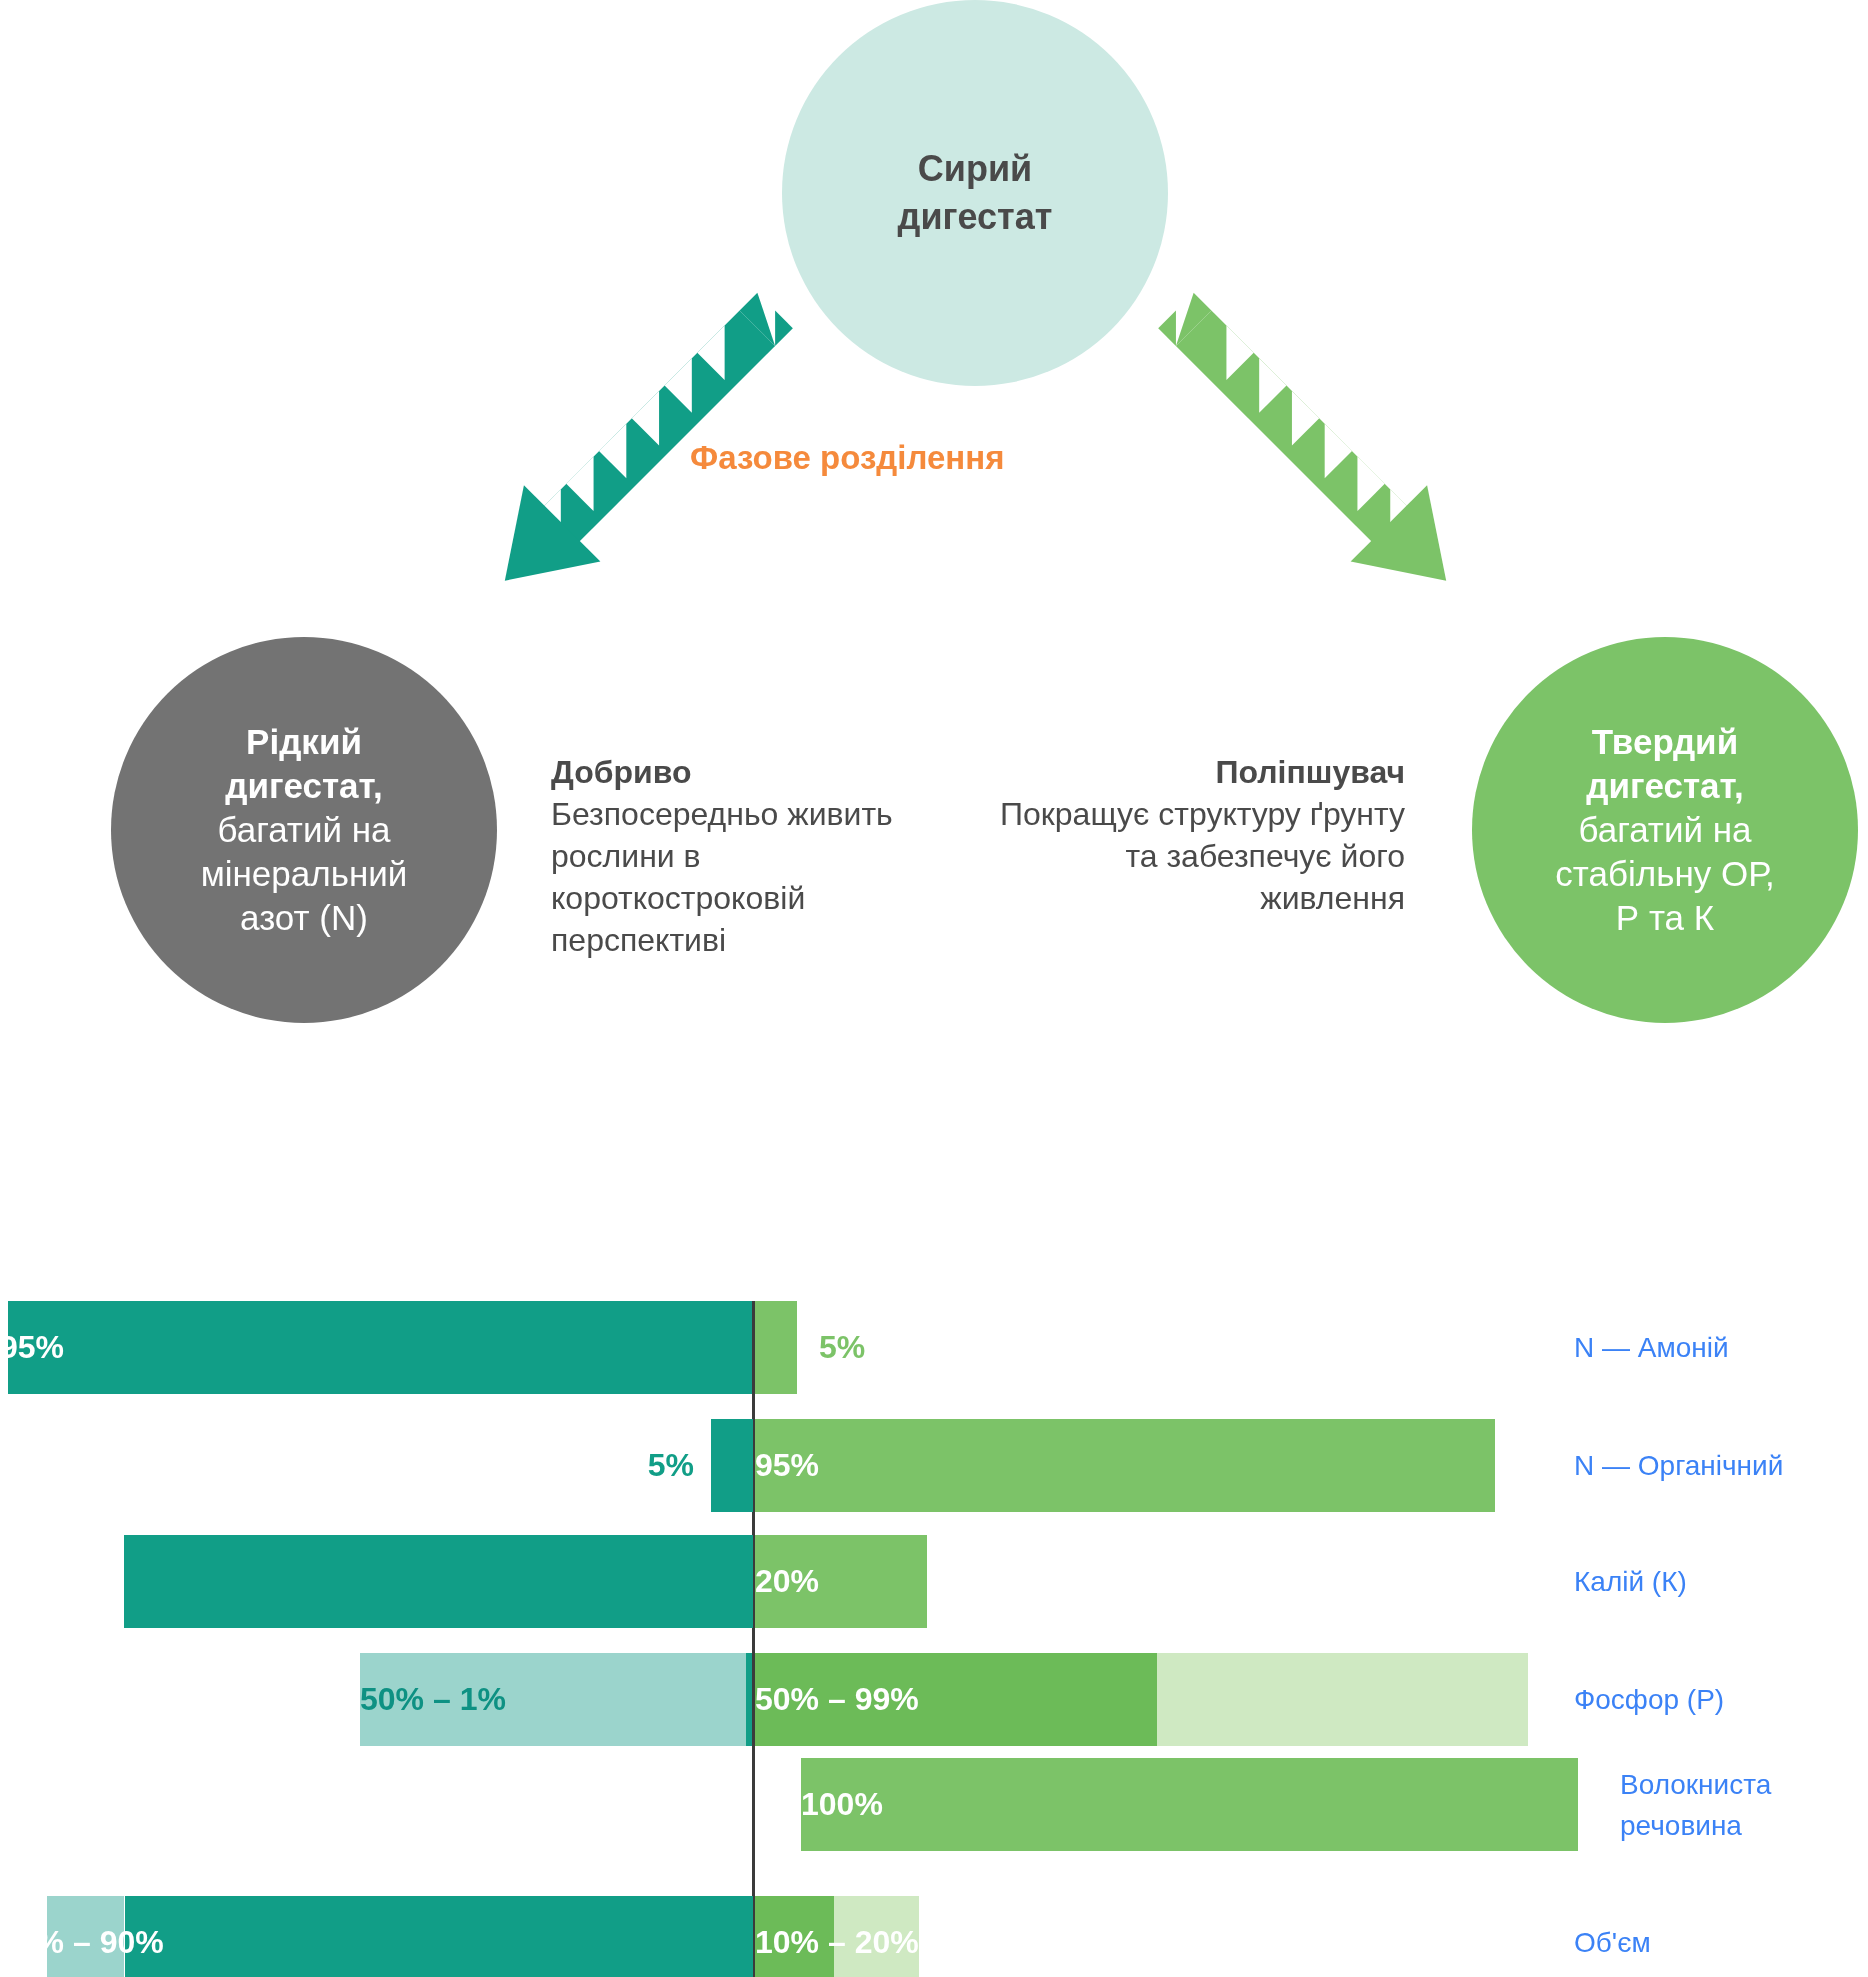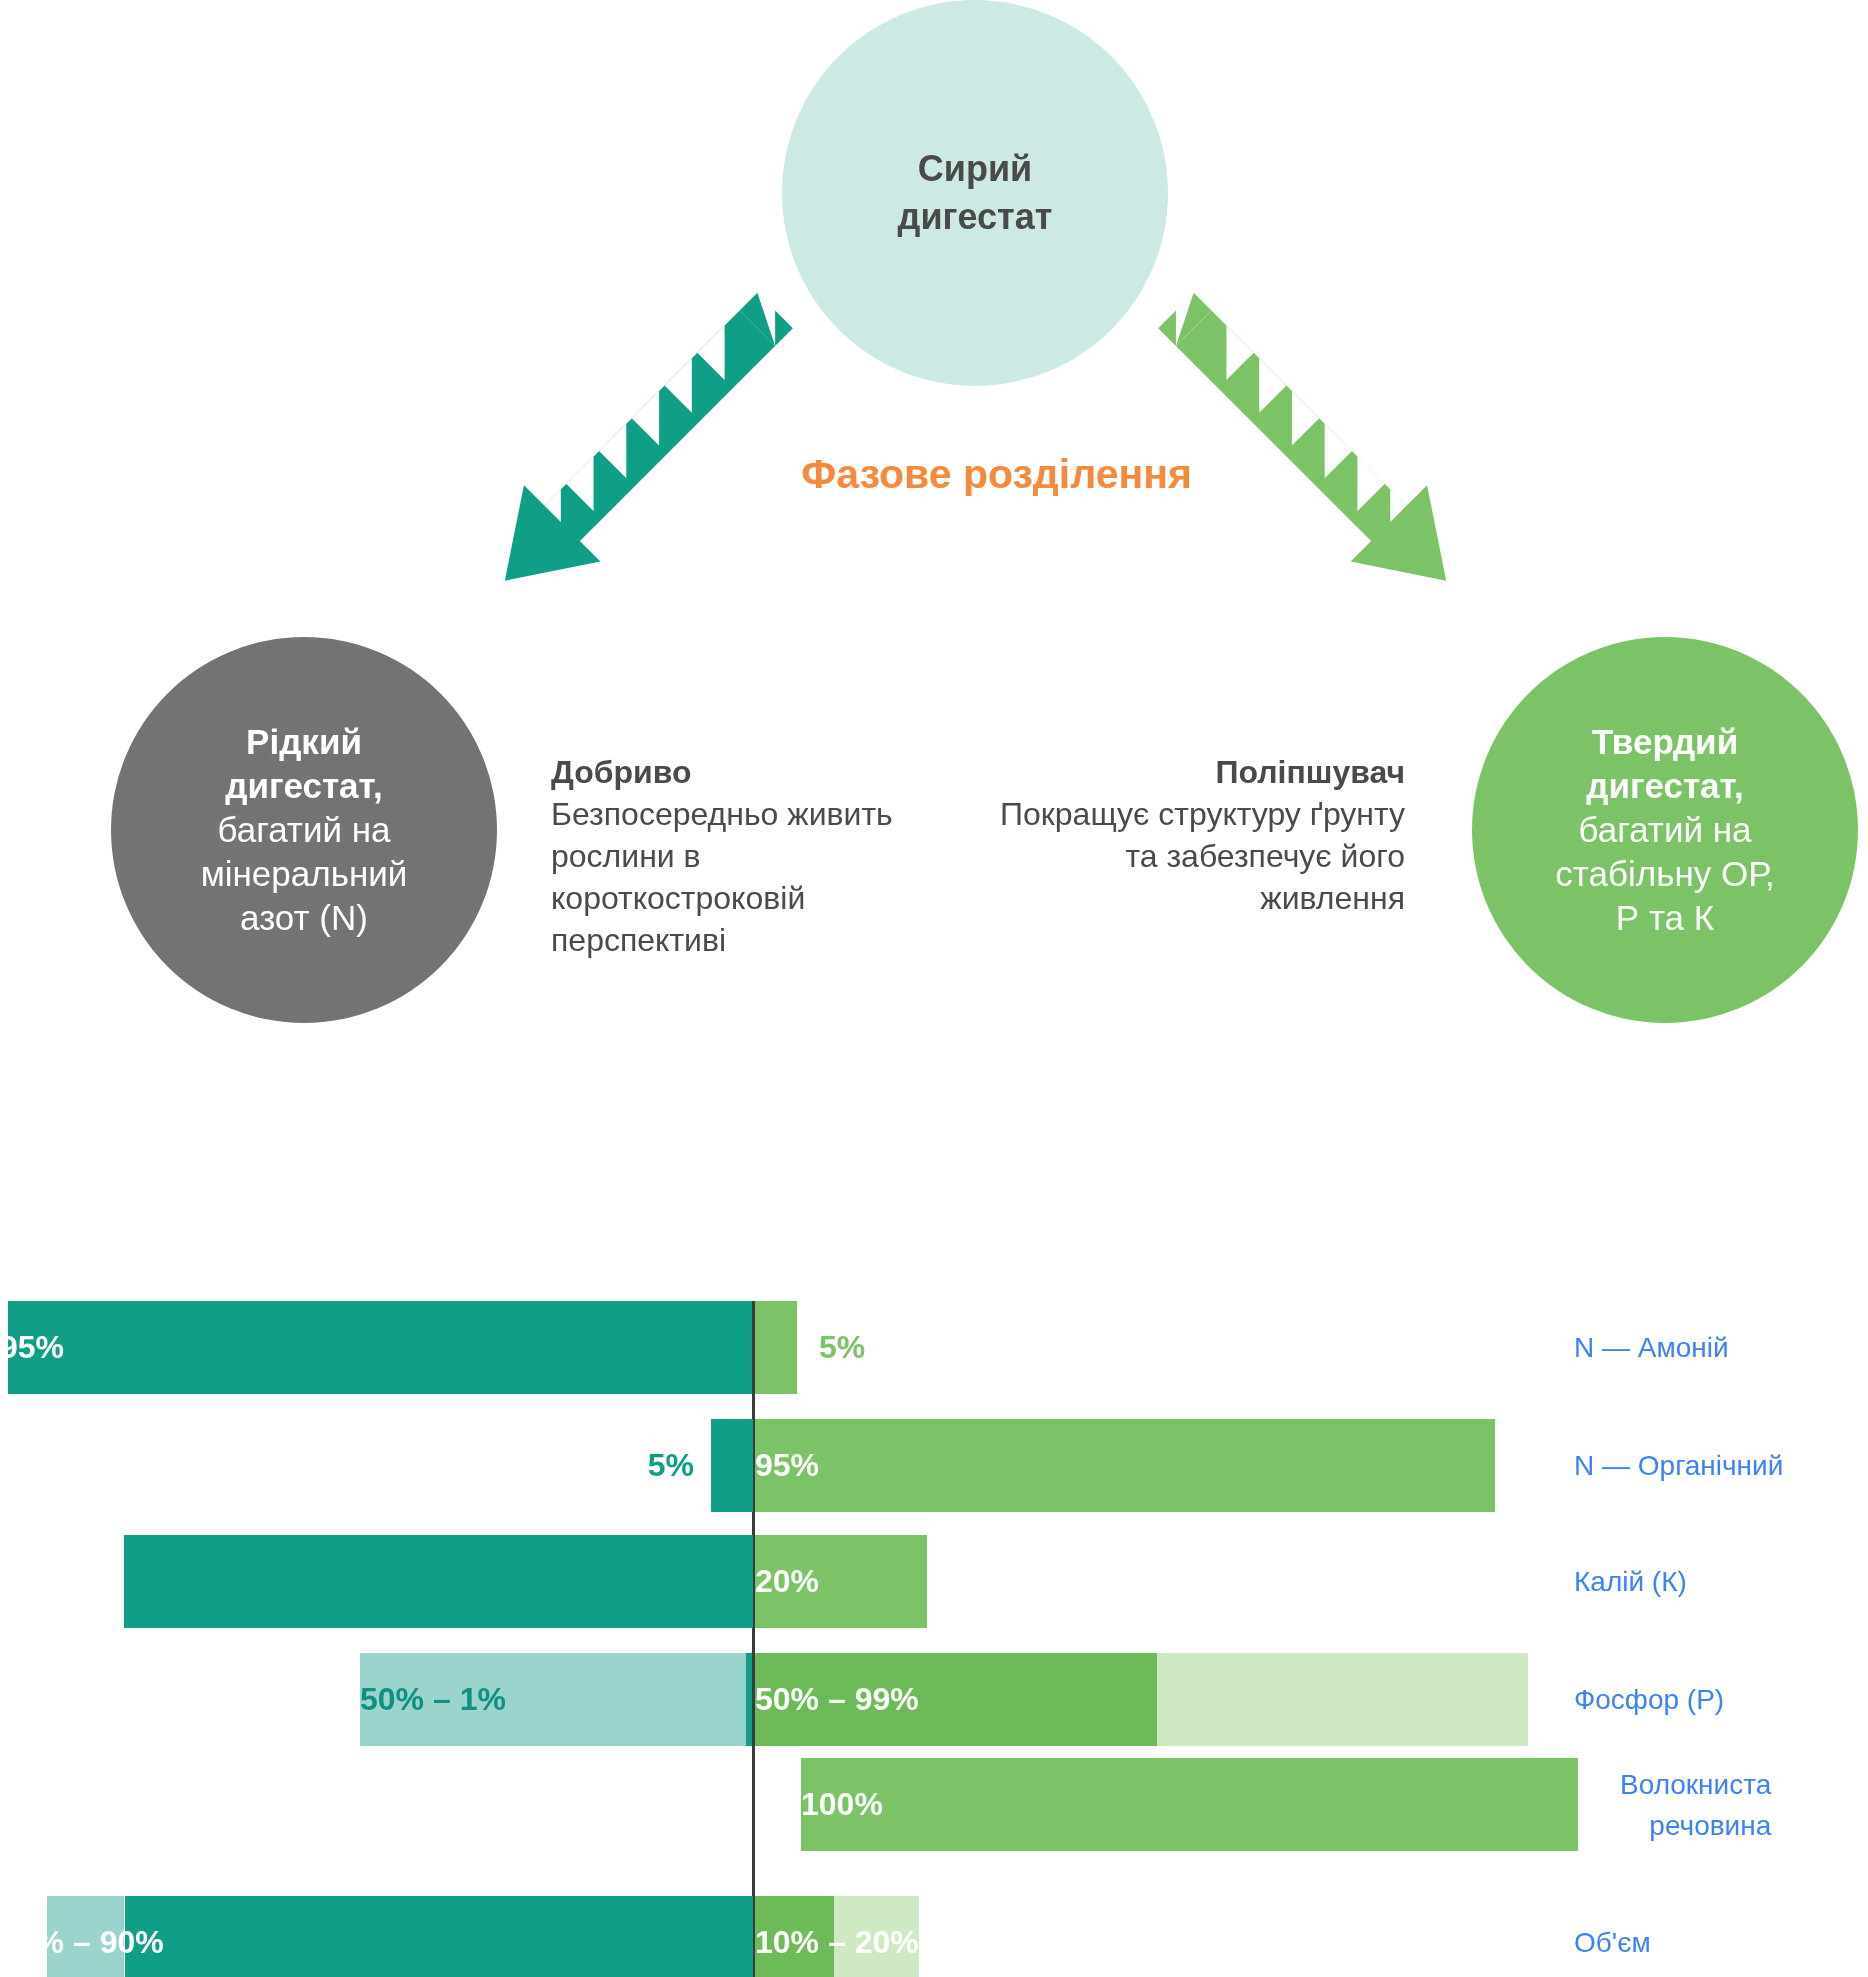--- a/index.html
+++ b/index.html
@@ -68,25 +68,24 @@
     font-weight: normal;
     font-size: 35px;
     line-height: 44px;
   }
 
   #phase-label {
     position: absolute;
     left: 676px;
     top: 439px;
     width: 502px;
-    text-align: right;
+    text-align: left;
     color: #f58a3c;
     font-weight: bold;
-    font-size: 41px;
-    margin-top: 12px;
+    font-size: 33px;
   }
 
   .mid-block {
     position: absolute;
     font-size: 32px;
     line-height: 42px;
     color: #4a4a4a;
     top: 751px;
   }
   .mid-block .mb-head {
@@ -109,21 +108,20 @@
     top: 46px;
     width: 2.9px;
     height: 676px;
     background: #3b3b3b;
   }
   .bar-row {
     position: absolute;
     left: 0;
     width: 1868px;
     height: 116px;
-    text-align: right;
   }
   .seg {
     position: absolute;
     top: 0;
     height: 100%;
   }
   .bar-label {
     position: absolute;
     display: flex;
     align-items: center;

